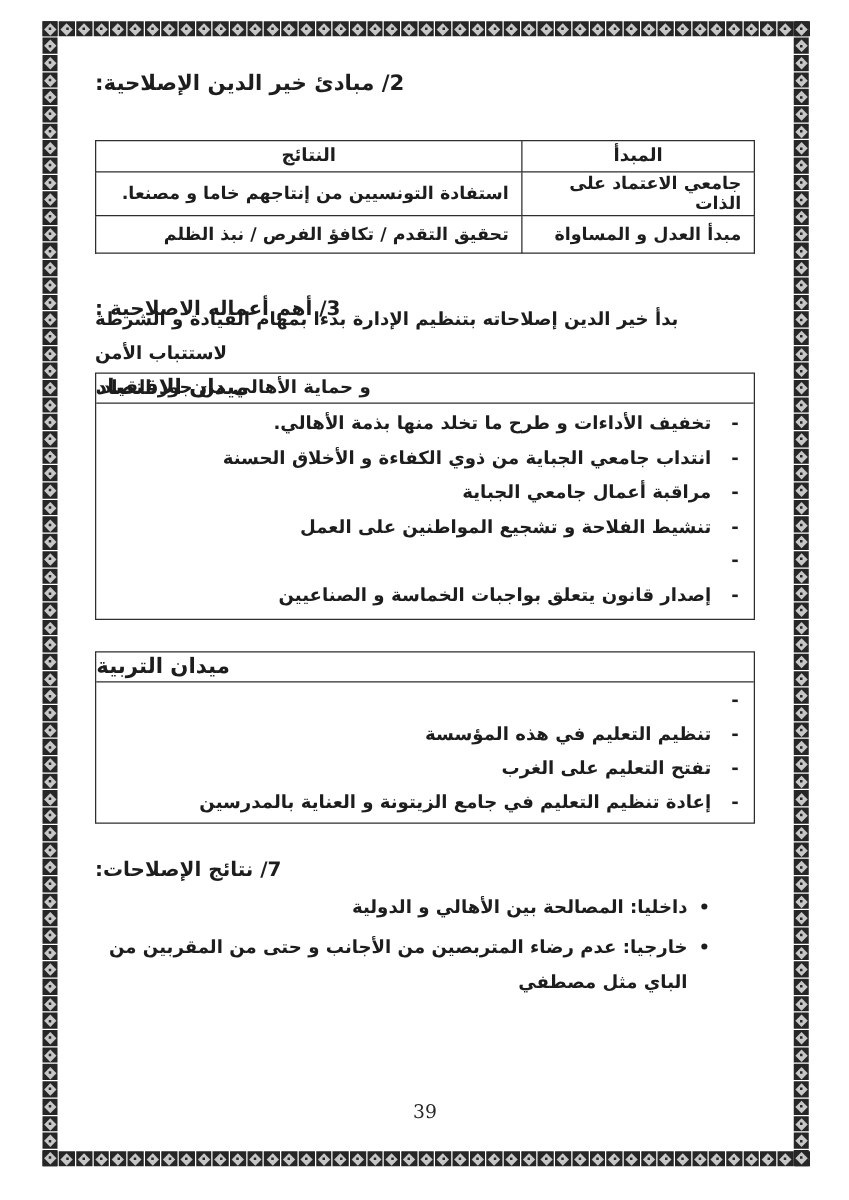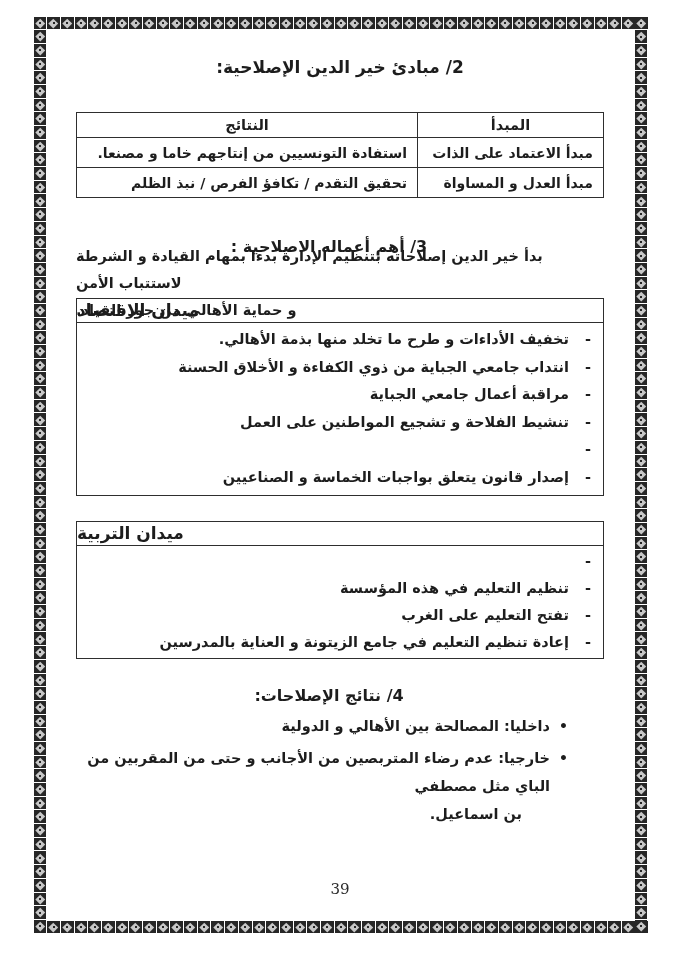--- a/index.html
+++ b/index.html
@@ -30,21 +30,21 @@
   #border-left{left:33px;top:16px;width:14px;height:918px;}
   #border-right{left:634px;top:16px;width:14px;height:918px;}
 
   
   .content{
     position:absolute;left:76px;top:0;width:528px;height:960px;
     direction:rtl;font-weight:bold;
   }
   .abs{position:absolute;right:0;left:0;}
 
-  .doc-title{font-size:17px;line-height:24px;text-align:center;}
+  .doc-title{font-size:17px;line-height:24px;text-align:left;}
   #title2{top:55px;}
   #title3{top:235px;font-size:16px;padding-right:22px;}
   #title4{top:684px;font-size:16px;padding-right:22px;}
 
   
   #table1{top:112px;}
   table{width:100%;border-collapse:collapse;font-size:14px;}
   th,td{border:1.6px solid #2e2e2e;}
   th{height:22px;text-align:center;font-size:14.5px;padding:1px 4px;border-radius:10px;}
   td{height:27px;text-align:right;padding:1px 10px;}
@@ -327,21 +327,21 @@
             <col>
           </colgroup>
         <thead>
           <tr>
             <th>المبدأ</th>
             <th>النتائج</th>
           </tr>
         </thead>
         <tbody>
           <tr>
-            <td>مبدأ الاعتماد على الذات</td>
+            <td>جامعي الاعتماد على الذات</td>
             <td>استفادة التونسيين من إنتاجهم خاما و مصنعا.</td>
           </tr>
           <tr>
             <td>مبدأ العدل و المساواة</td>
             <td>تحقيق التقدم / تكافؤ الفرص / نبذ الظلم</td>
           </tr>
         </tbody>
       </table>
     </div>
 
@@ -395,32 +395,31 @@
             <span class="dash">-</span>
             <span>تفتح التعليم على الغرب</span>
           </div>
         <div class="titem">
             <span class="dash">-</span>
             <span>إعادة تنظيم التعليم في جامع الزيتونة و العناية بالمدرسين</span>
           </div>
       </div>
     </div>
 
-    <div id="title4" class="abs doc-title">4/ نتائج الإصلاحات:</div>
+    <div id="title4" class="abs doc-title">7/ نتائج الإصلاحات:</div>
 
     <div id="results" class="abs">
       <div class="ritem">
         <span class="bullet">•</span>
         <span>داخليا: المصالحة بين الأهالي و الدولية</span>
       </div>
       <div class="ritem">
         <span class="bullet">•</span>
         <span>
           <div>خارجيا: عدم رضاء المتربصين من الأجانب و حتى من المقربين من الباي مثل مصطفي</div>
-          <div class="cont">بن اسماعيل.</div>
         </span>
       </div>
     </div>
 
     <div id="pagenum" class="abs">39</div>
 
   </div>
 </div>
 
 </body></html>

